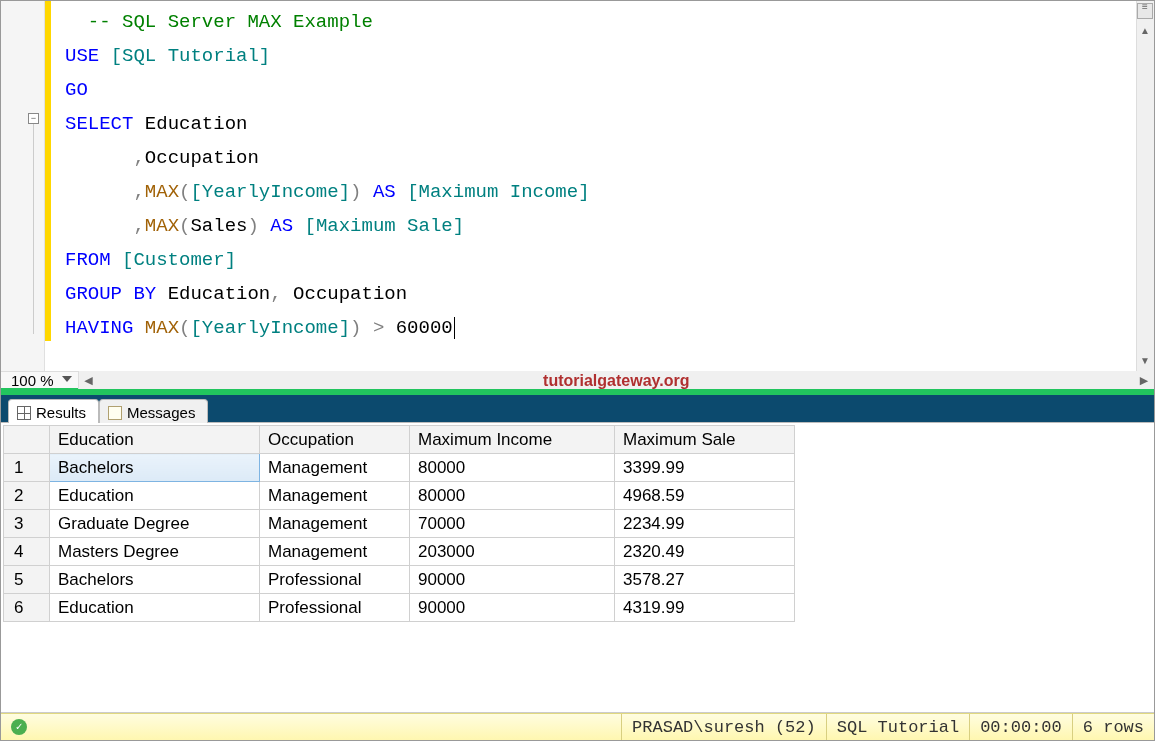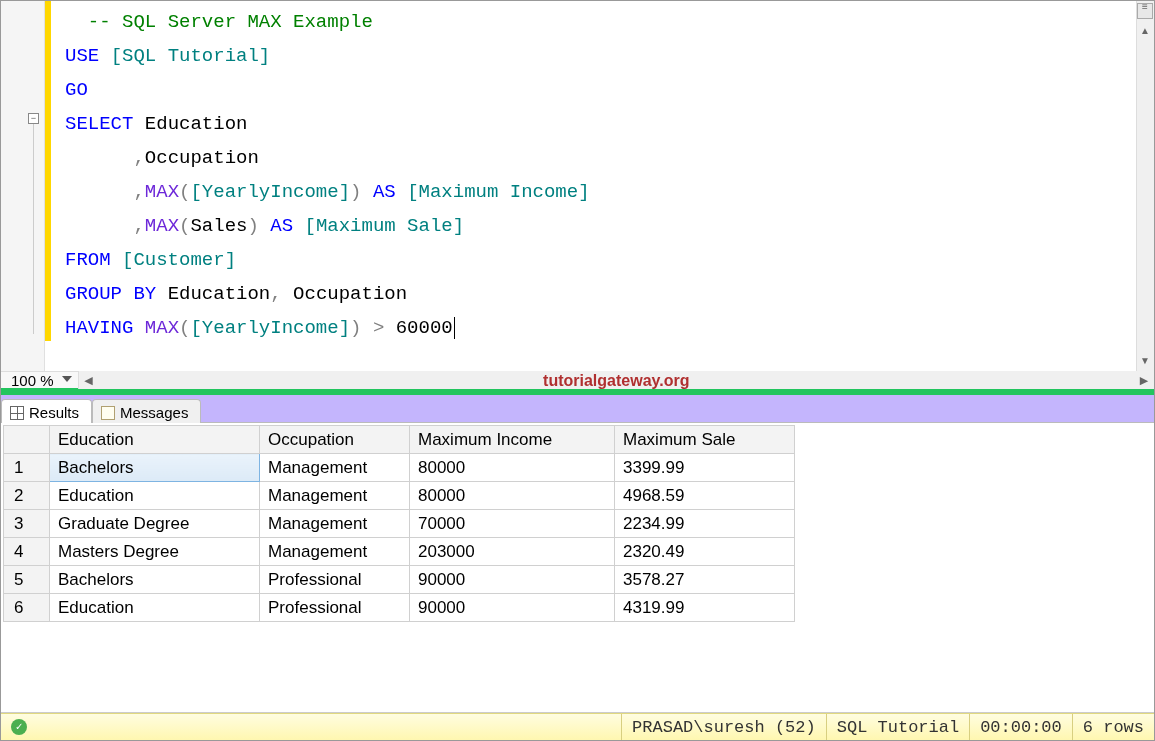--- a/index.html
+++ b/index.html
@@ -59,21 +59,21 @@
       line-height: 34px;
       padding: 4px 0 0 20px;
       white-space: pre;
       flex: 1;
       color: #000;
       overflow: hidden;
     }
     .kw-blue { color: #0000ff; }
     .kw-green { color: #008000; }
     .kw-gray { color: #808080; }
-    .kw-magenta { color: #6d28d9; }
+    .kw-magenta { color: #a16207; }
     .kw-teal { color: #008080; }
     .scrollbar-v {
       width: 18px;
       background: #f0f0f0;
       border-left: 1px solid #ddd;
       flex-shrink: 0;
       position: relative;
     }
     .split-handle {
       position: absolute;
@@ -154,23 +154,23 @@
       top: 1px;
       font-size: 16px;
       font-weight: bold;
       color: #b03030;
       font-family: Liberation Sans, sans-serif;
     }
     .tabs-row {
       height: 28px;
       display: flex;
       align-items: flex-end;
-      background: #c4b5fd;
+      background: #0c4a6e;
       border-bottom: 1px solid #bbb;
-      padding-left: 0;
+      padding-left: 7px;
       gap: 0;
     }
     .tab {
       display: flex;
       align-items: center;
       gap: 5px;
       padding: 4px 12px 2px 8px;
       border: 1px solid #bbb;
       border-bottom: none;
       border-top-left-radius: 4px;

